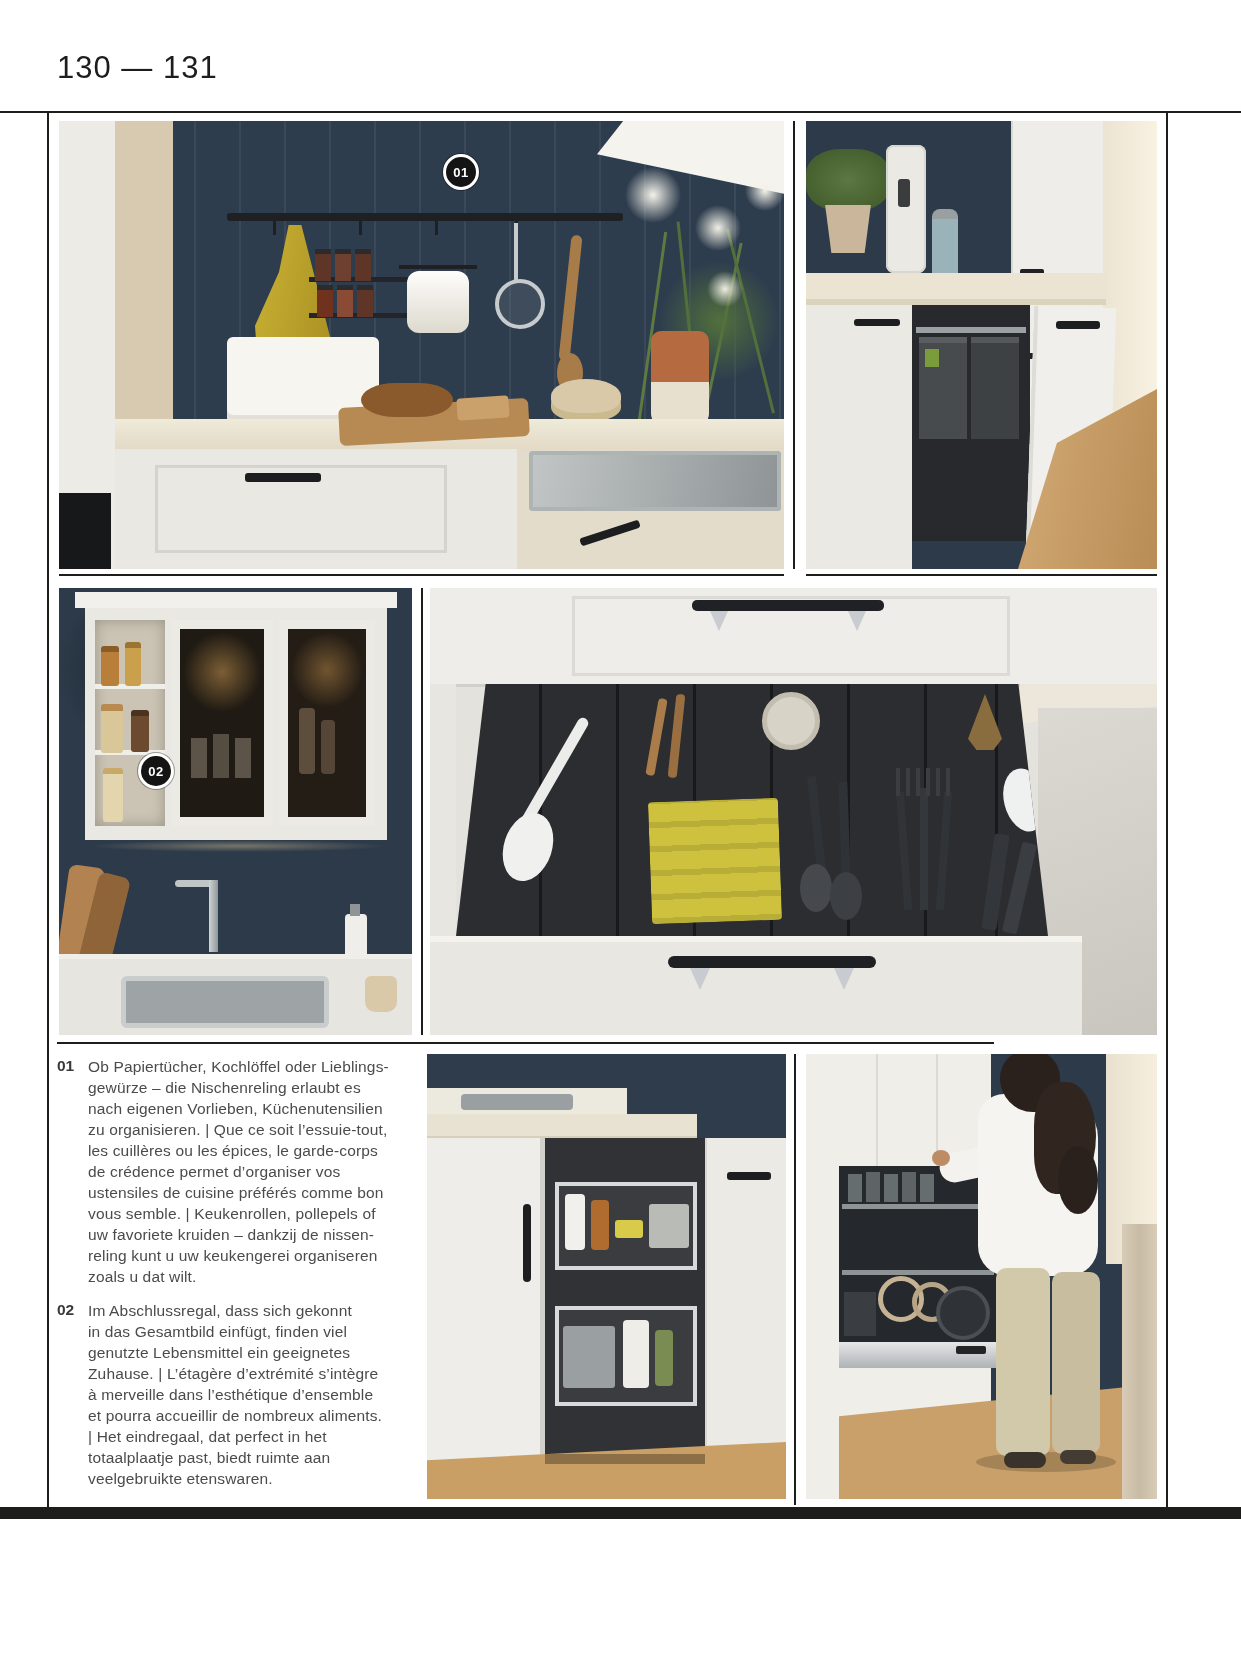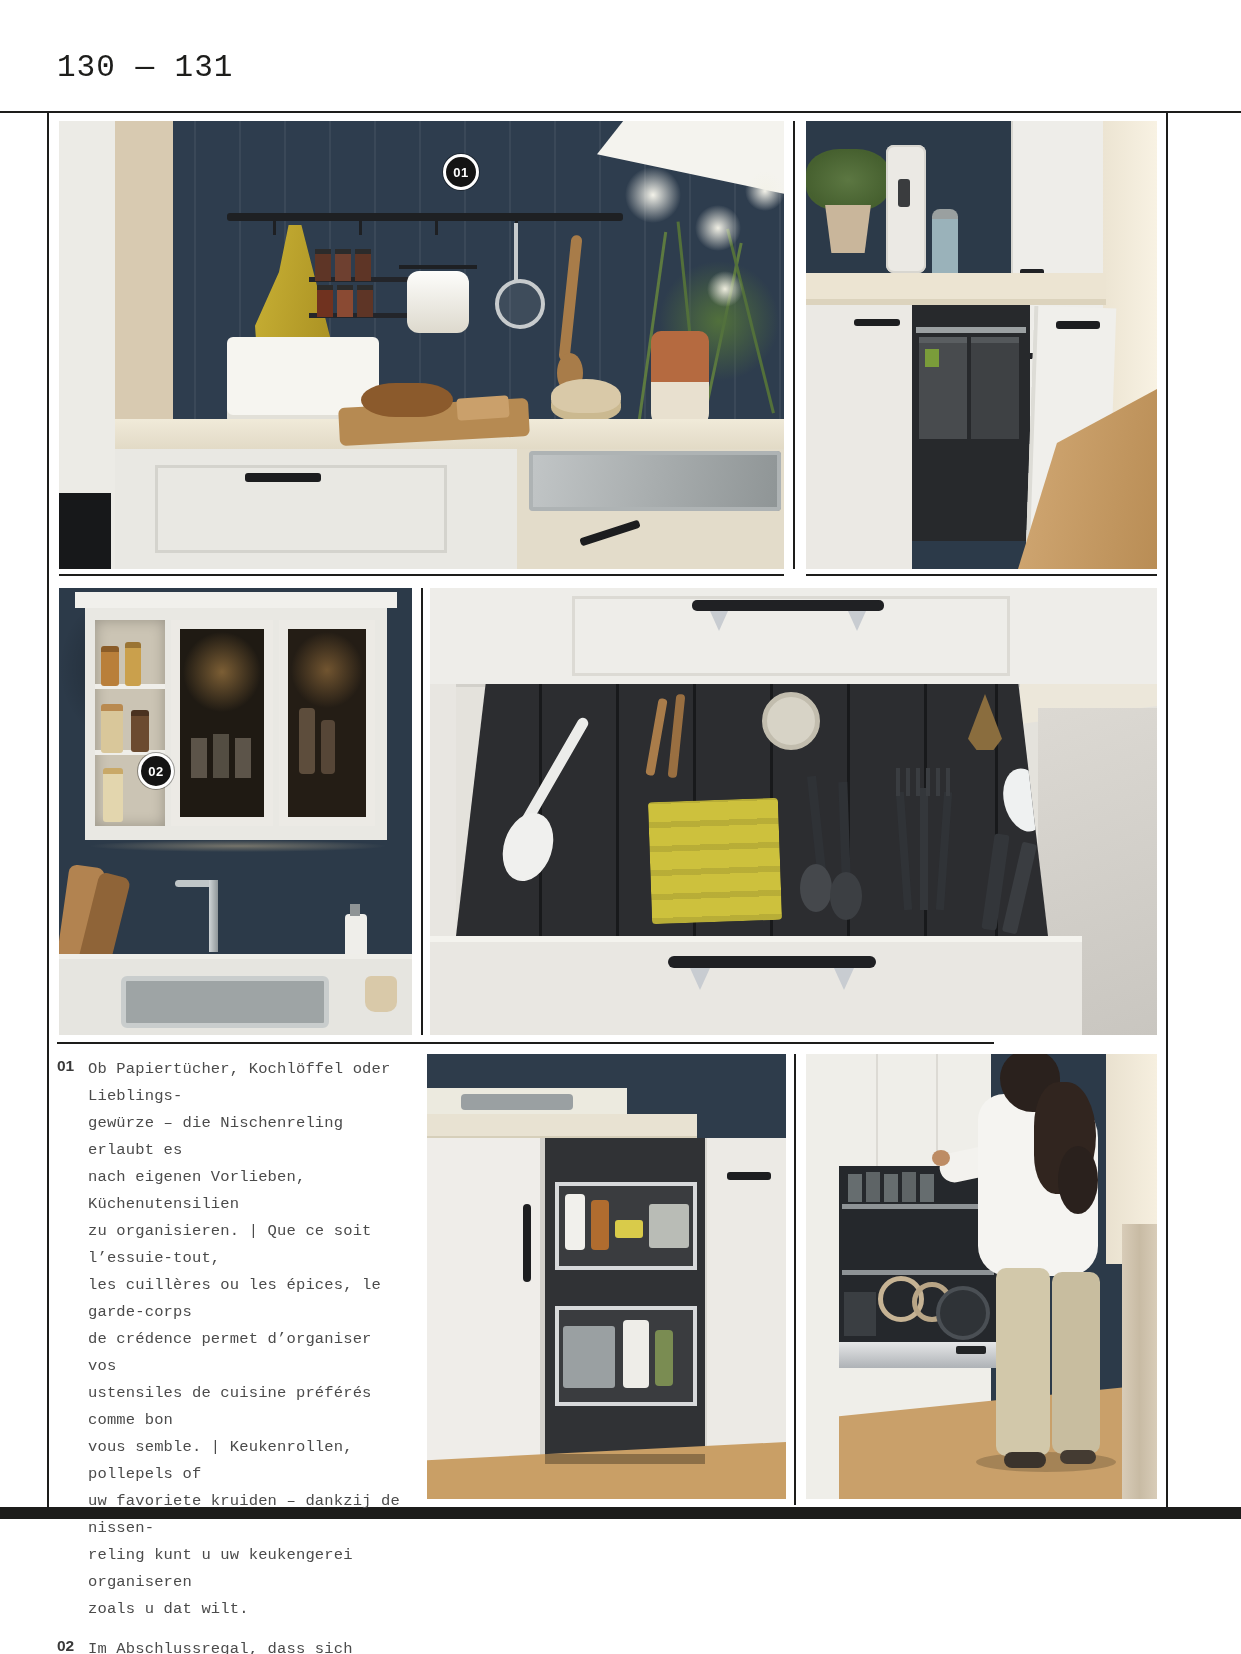--- a/index.html
+++ b/index.html
@@ -1,30 +1,30 @@
 <!DOCTYPE html>
 <html><head>
 <meta charset="utf-8">
 <style>
   html,body{margin:0;padding:0;background:#ffffff;}
   .page{position:relative;width:1241px;height:1654px;background:#fff;overflow:hidden;
         font-family:"Liberation Sans",sans-serif;}
   .p{position:absolute;}
   .rule{position:absolute;background:#1d1d1b;}
-  .header{position:absolute;left:57px;top:50px;font-family:Liberation Mono, monospace;
+  .header{position:absolute;left:57px;top:50px;font-family:Liberation Sans, sans-serif;
           font-size:31px;letter-spacing:1px;color:#1d1d1b;}
   .photo{position:absolute;overflow:hidden;background:#2e3d4e;}
   .badge{position:absolute;width:36px;height:36px;border-radius:50%;background:#141414;
          border:3px solid #ffffff;box-sizing:border-box;display:flex;align-items:center;
          justify-content:center;color:#fff;font-size:13px;font-weight:bold;letter-spacing:.5px;
          box-shadow:0 0 0 1px rgba(0,0,0,.35);}
   .notes{position:absolute;left:57px;top:1056px;width:346px;color:#4b4b4b;}
   .note{display:flex;margin-bottom:13px;}
   .note .num{width:31px;flex:0 0 31px;font-weight:bold;color:#3a3a3a;font-size:15.5px;line-height:19.4px;}
-  .note .txt{white-space:pre-line;font-size:15.5px;line-height:27px;letter-spacing:.15px;font-family:Liberation Mono, monospace;}
+  .note .txt{white-space:pre-line;font-size:15.5px;line-height:21px;letter-spacing:.15px;}
   .panels{background-image:repeating-linear-gradient(90deg,rgba(255,255,255,.06) 0 2px,rgba(0,0,0,0) 2px 45px);}
 </style>
 </head>
 <body>
 
 <div class="page">
 
   <div class="header">130 — 131</div>
   <div class="rule" style="left:0;top:111px;width:1241px;height:2px;"></div>
   <div class="rule" style="left:47px;top:111px;width:2px;height:1404px;"></div>

